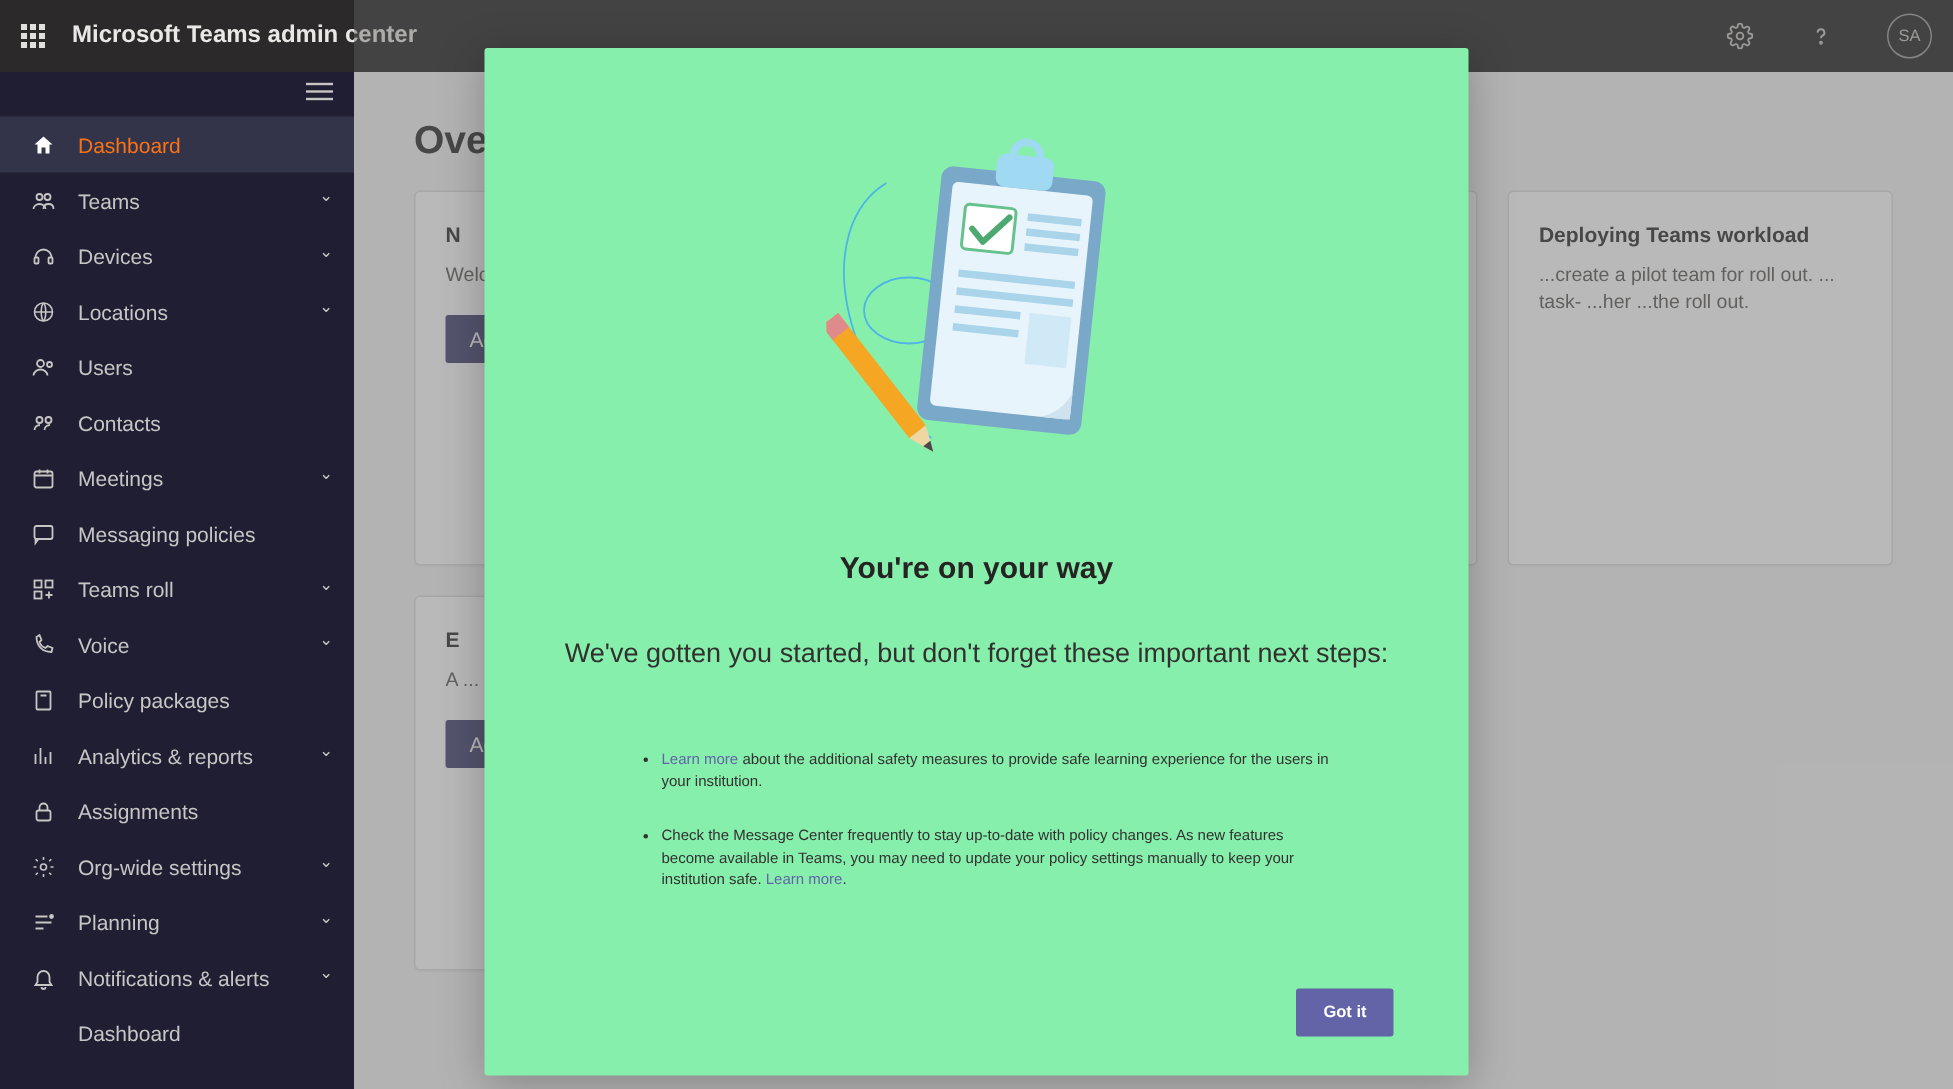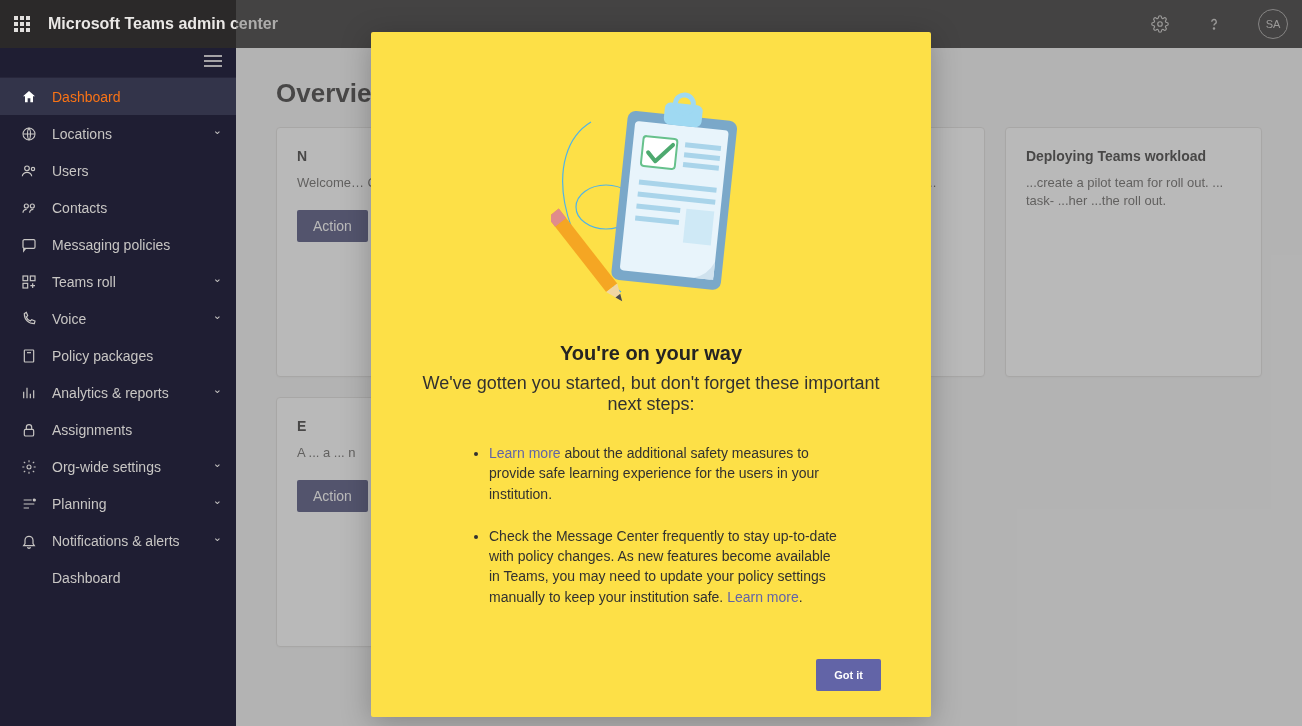--- a/index.html
+++ b/index.html
@@ -90,31 +90,31 @@
   }
   .card2row { margin-top:20px; }
   
   .dim {
     position:absolute; inset:0; background:rgba(100,100,100,0.45);
   }
   
   .modal {
     position:absolute;
     top:32px; left:50%; transform:translateX(-50%);
-    width:560px; height:685px;
-    background:#fde047; border-radius:2px;
+    width:656px; height:685px;
+    background:#86efac; border-radius:2px;
     box-shadow:0 6px 30px rgba(0,0,0,0.25);
     padding: 40px 50px 26px 50px;
-    display:flex; flex-direction:column;
+    display:flex; flex-direction:column;gap:26px;
   }
   .illus { display:flex; justify-content:center; margin-top:10px; margin-bottom:30px; }
   .modal-title { font-size:20px; font-weight:700; text-align:center; color:#252423; margin-bottom:8px; }
   .modal-sub { font-size:18px; color:#323130; text-align:center; margin-bottom:28px; }
   .modal ul { list-style:disc; padding-left:68px; padding-right:40px; }
-  .modal ul li { font-size:14px; color:#323130; line-height:1.45; margin-bottom:22px; }
+  .modal ul li { font-size:10px; color:#323130; line-height:1.45; margin-bottom:22px; }
   .modal a { color:#6264a7; text-decoration:none; }
   .modal-foot { margin-top:auto; display:flex; justify-content:flex-end; }
   .gotit {
     background:#6264a7; color:#fff; border:none; border-radius:2px;
     height:32px; padding:0 18px; font-size:11px; font-weight:600; cursor:pointer;
   }
   .chev-glyph::before { content:"\2304"; position:relative; top:-3px; }
 </style>
 </head>
 <body>
@@ -167,20 +167,43 @@
         <li class="active">
           <span class="icon-slot">
             <svg width="16" height="16" viewBox="0 0 24 24" fill="currentColor">
               <path d="M12 3l9 8h-3v9h-4v-6H10v6H6v-9H3z"></path>
             </svg>
           </span>
           <span class="label">Dashboard</span>
         </li>
         <li>
           <span class="icon-slot">
+            <svg width="16" height="16" viewBox="0 0 24 24" fill="none" stroke="currentColor" stroke-width="1.8">
+              <circle cx="8" cy="8" r="3"></circle>
+              <circle cx="16" cy="8" r="3"></circle>
+              <path d="M2 20c0-3 3-5 6-5s6 2 6 5"></path>
+              <path d="M12 20c0-3 2-5 5-5s5 2 5 5"></path>
+            </svg>
+          </span>
+          <span class="label">Teams</span>
+          <span class="chev chev-glyph"></span>
+        </li>
+        <li>
+          <span class="icon-slot">
+            <svg width="16" height="16" viewBox="0 0 24 24" fill="none" stroke="currentColor" stroke-width="1.8">
+              <path d="M4 13a8 8 0 0 1 16 0"></path>
+              <rect x="3" y="13" width="4" height="6" rx="1"></rect>
+              <rect x="17" y="13" width="4" height="6" rx="1"></rect>
+            </svg>
+          </span>
+          <span class="label">Devices</span>
+          <span class="chev chev-glyph"></span>
+        </li>
+        <li>
+          <span class="icon-slot">
             <svg width="16" height="16" viewBox="0 0 24 24" fill="none" stroke="currentColor" stroke-width="1.6">
               <circle cx="12" cy="12" r="9"></circle>
               <path d="M3 12h18M12 3c3 3 3 15 0 18M12 3c-3 3-3 15 0 18"></path>
             </svg>
           </span>
           <span class="label">Locations</span>
           <span class="chev chev-glyph"></span>
         </li>
         <li>
           <span class="icon-slot">
@@ -194,20 +217,30 @@
         </li>
         <li>
           <span class="icon-slot">
             <svg width="16" height="16" viewBox="0 0 24 24" fill="none" stroke="currentColor" stroke-width="1.8">
               <circle cx="8" cy="9" r="3"></circle>
               <circle cx="17" cy="9" r="3"></circle>
               <path d="M3 19c0-2.8 2.5-5 5.5-5M13 19c0-2.8 2.5-5 5.5-5"></path>
             </svg>
           </span>
           <span class="label">Contacts</span>
+        </li>
+        <li>
+          <span class="icon-slot">
+            <svg width="16" height="16" viewBox="0 0 24 24" fill="none" stroke="currentColor" stroke-width="1.8">
+              <rect x="3" y="5" width="18" height="16" rx="2"></rect>
+              <path d="M3 9h18M8 3v4M16 3v4"></path>
+            </svg>
+          </span>
+          <span class="label">Meetings</span>
+          <span class="chev chev-glyph"></span>
         </li>
         <li>
           <span class="icon-slot">
             <svg width="16" height="16" viewBox="0 0 24 24" fill="none" stroke="currentColor" stroke-width="1.8">
               <rect x="3" y="4" width="18" height="13" rx="2"></rect>
               <path d="M7 17l-3 4v-4"></path>
             </svg>
           </span>
           <span class="label">Messaging policies</span>
         </li>

